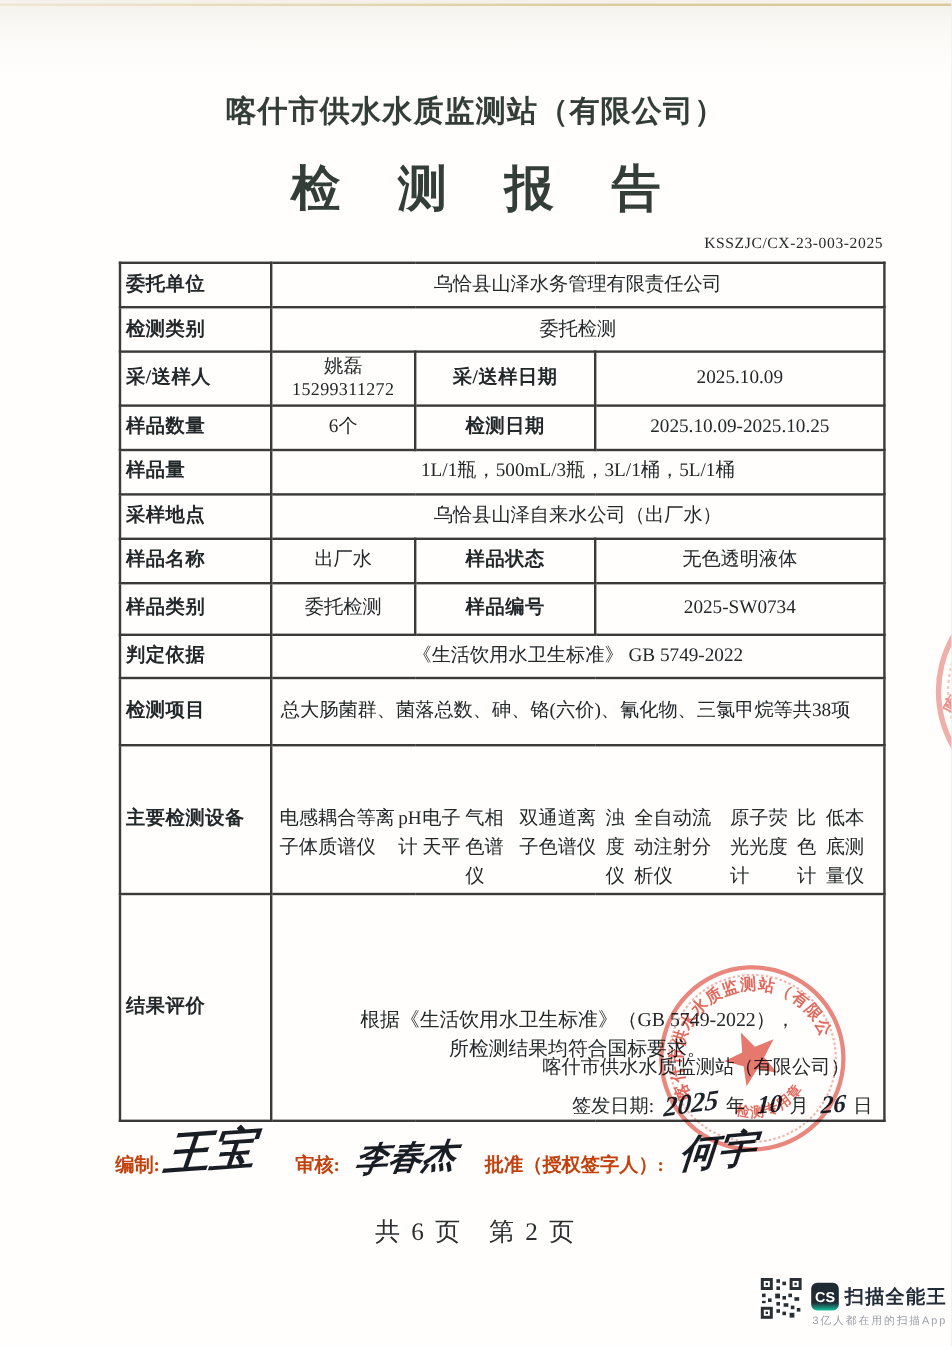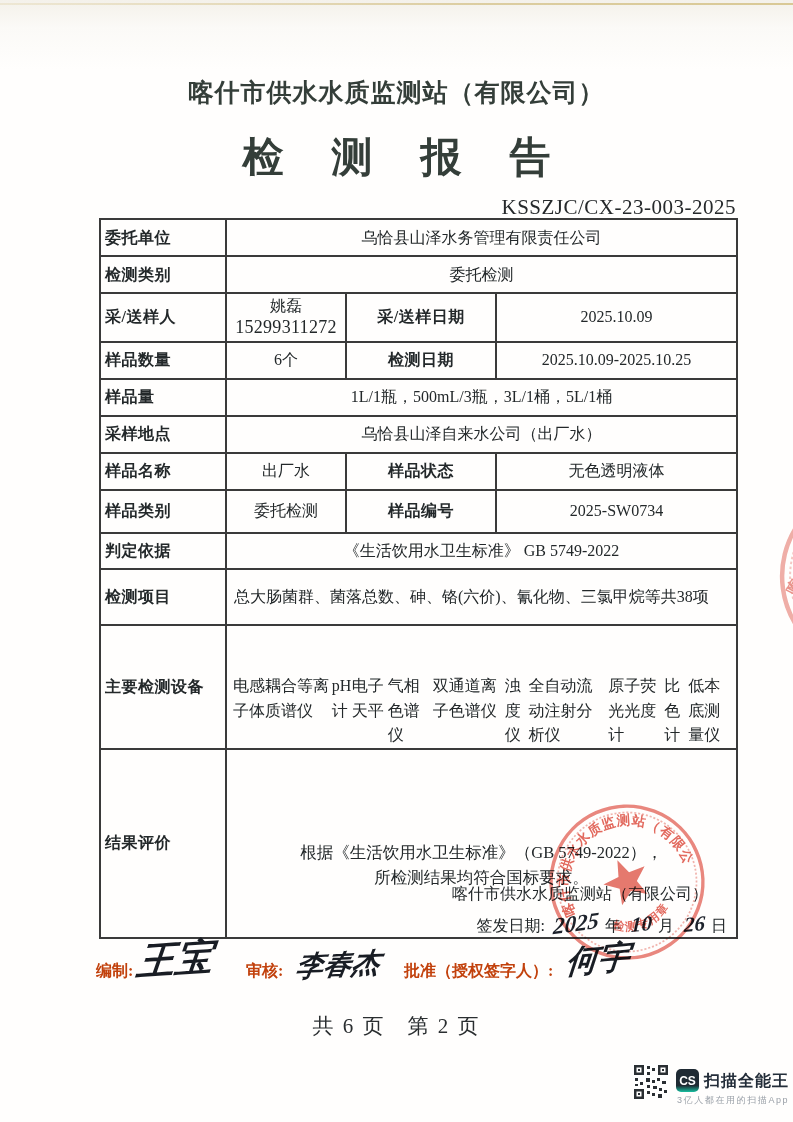--- a/index.html
+++ b/index.html
@@ -20,33 +20,33 @@
     position:absolute;top:76px;left:0;width:100%;text-align:center;
     font-size:25px;font-weight:bold;color:#343e39;letter-spacing:1px;
   }
   .report-title{
     position:absolute;top:130px;left:0;width:100%;text-align:center;
     font-size:41px;font-weight:bold;color:#343e39;
     letter-spacing:48px;text-indent:48px;white-space:nowrap;
   }
   .report-no{
     position:absolute;top:195px;right:57px;
-    font-size:21px;color:#26292b;letter-spacing:.5px;
+    font-size:13px;color:#26292b;letter-spacing:.5px;
   }
   table.doc{
     position:absolute;top:218px;left:99px;width:637px;
     border-collapse:collapse;table-layout:fixed;
   }
   table.doc td{
     border:2px solid #3a3a3a;vertical-align:middle;
     font-size:16px;padding:2px 4px;line-height:1.25;
   }
   td.lbl{font-weight:bold;text-align:left;padding-left:8px;font-size:16.5px;letter-spacing:.5px;margin-top:36px;}
   td.val{text-align:center;}
-  .ph{font-size:18px;letter-spacing:.3px;}
+  .ph{font-size:15px;letter-spacing:.3px;}
   
   .equip-wrap{display:flex;padding:4px 0 4px 6px;}
   .equip-col{display:flex;flex-direction:row;}
   .equip-col.left{width:54%;}
   .equip-col.right{width:46%;}
   .equip-col div{height:24.4px;line-height:24.4px;text-align:left;font-size:16px;}
   
   td.result-cell{position:relative;padding:0;}
   .result-line1{padding-top:46px;text-align:center;font-size:16.5px;}
   .result-line2{text-align:center;font-size:16.5px;margin-top:4px;}

